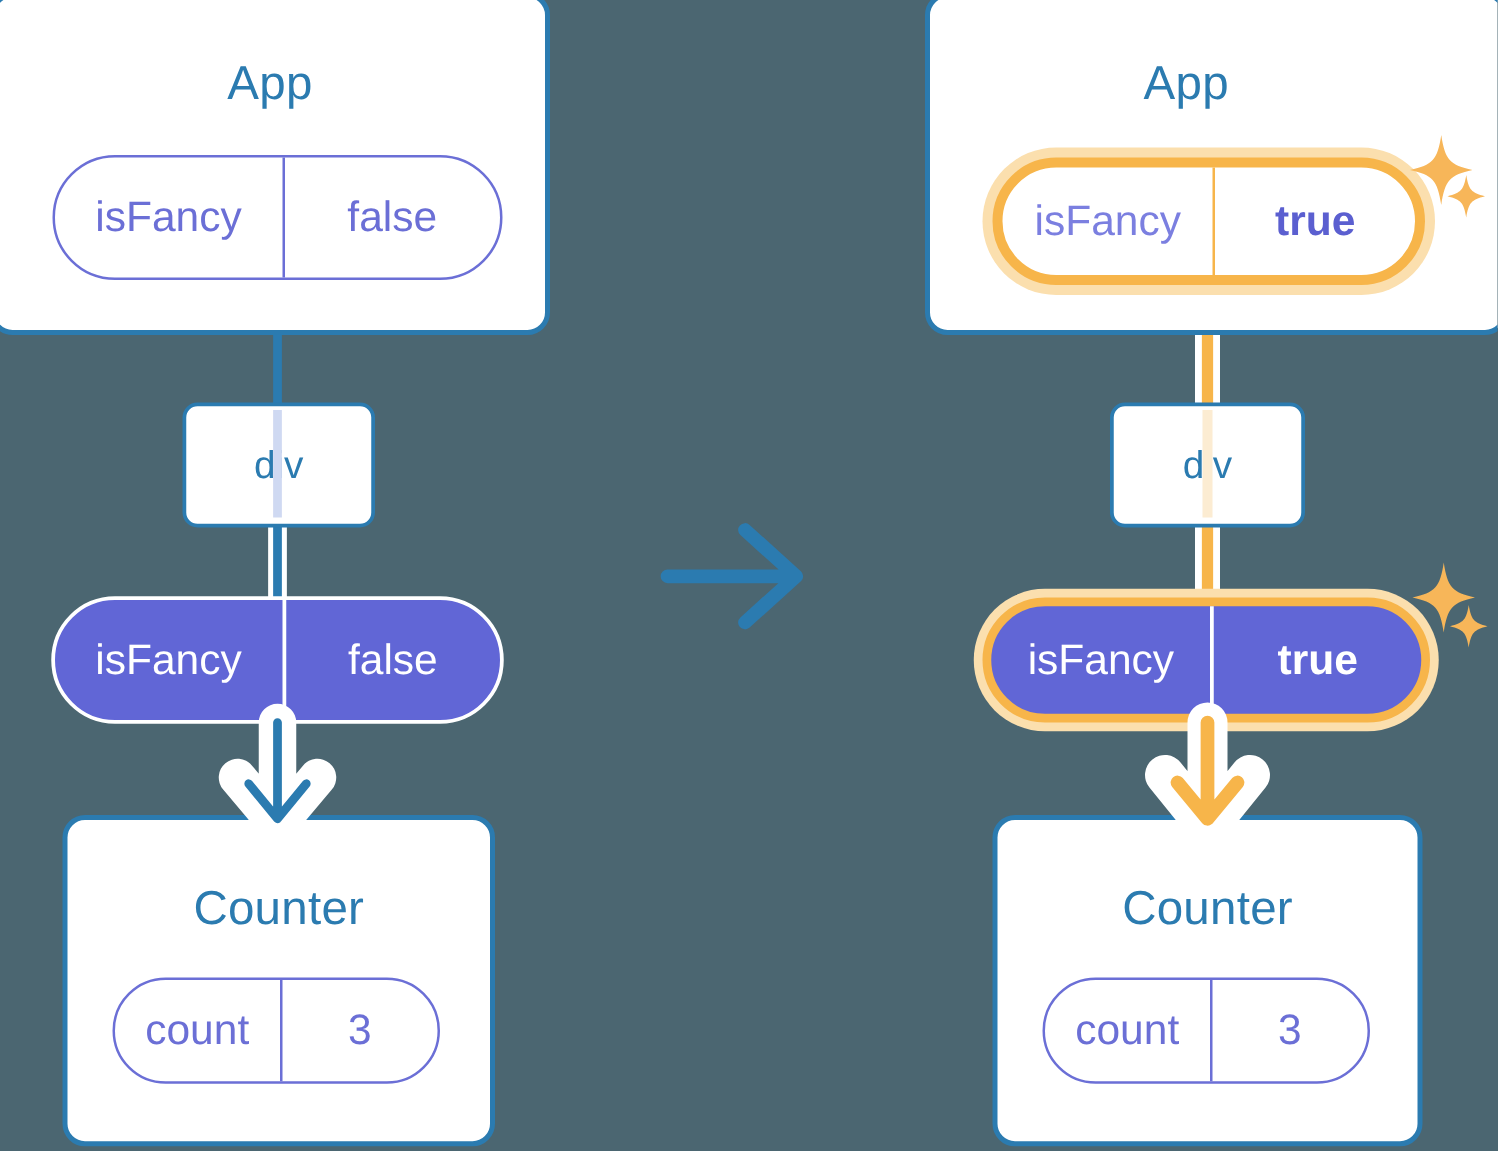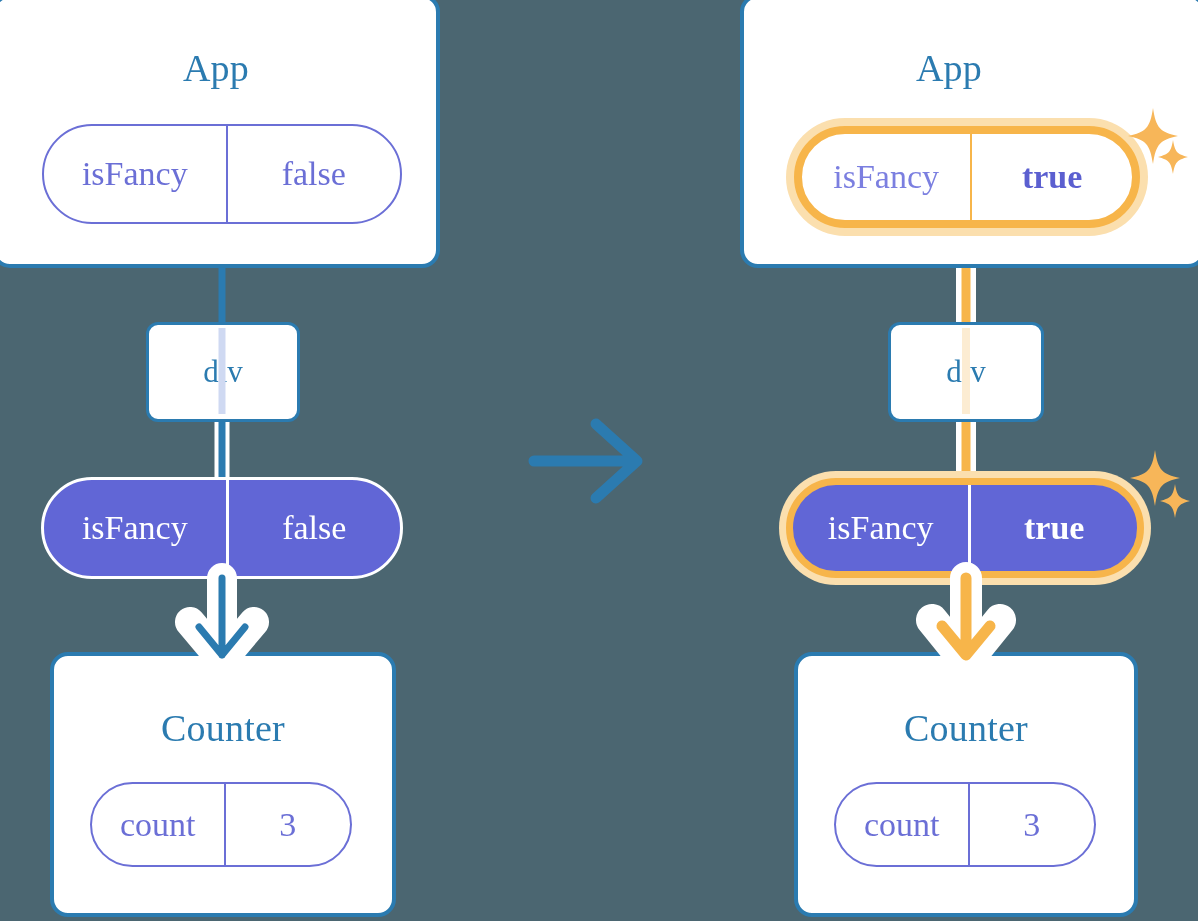--- a/index.html
+++ b/index.html
@@ -11,21 +11,20 @@
     width: 1198px;
     height: 921px;
     background: #4b6671;
     font-family: "Liberation Sans", sans-serif;
     overflow: hidden;
   }
   #stage {
     position: relative;
     width: 1198px;
     height: 698px;
-    font-family: Liberation Serif, serif;
   }
 
   
   .comp-box {
     position: absolute;
     background: #ffffff;
     border: 4px solid #2b7bb0;
     border-radius: 18px;
     box-sizing: border-box;
     z-index: 6;

